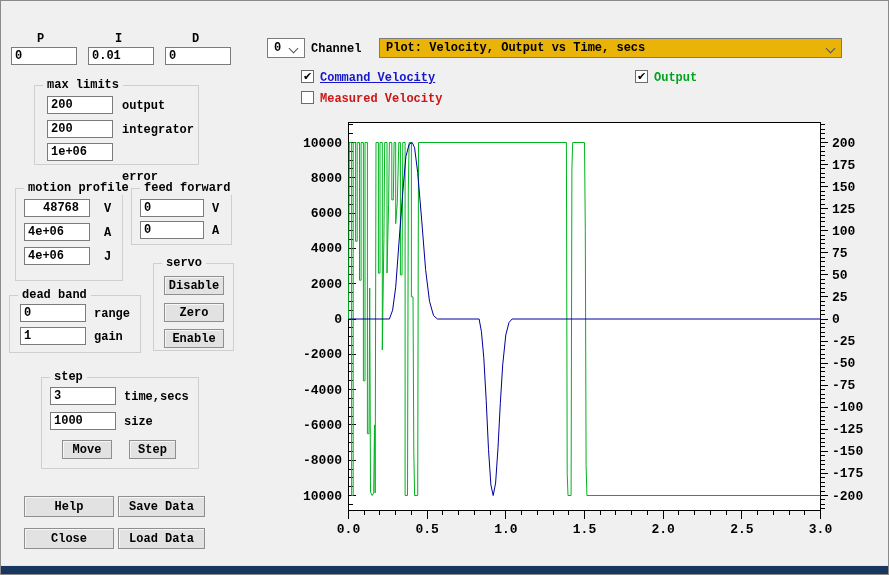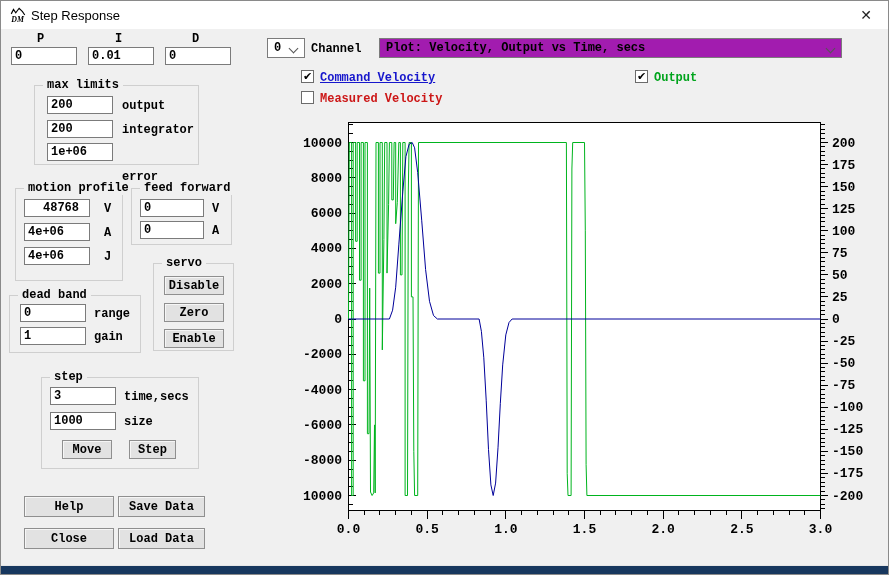--- a/index.html
+++ b/index.html
@@ -34,45 +34,35 @@
     font-size:12px;white-space:pre;}
   .chart{position:absolute;left:300px;top:110px;}
   .navy-strip{position:absolute;left:0;bottom:0;width:100%;height:8px;background:#17375e;
     border-top:1px solid #e6e6e6;}
 </style>
 </head>
 <body>
 
 <div class="window">
 
-  <div class="titlebar">
-    <span class="app-icon">
-      <svg viewBox="0 0 16 16" width="18" height="18">
-        <path d="M2 7 L4 3 L6 6 L9 2 L12 5 L14 8" fill="none" stroke="#000" stroke-width="1"></path>
-        <text x="2" y="14" font-size="7" font-weight="bold" font-style="italic" font-family="Liberation Serif, serif">DM</text>
-      </svg>
-    </span>
-    <span class="title-text">Step Response</span>
-    <span class="close-btn">✕</span>
-  </div>
 
   <span class="lbl" style="left:36px;top:31px;">P</span>
   <span class="lbl" style="left:114px;top:31px;">I</span>
   <span class="lbl" style="left:191px;top:31px;">D</span>
   <input class="tb" style="left: 10px; top: 46px; width: 66px;" value="0">
   <input class="tb" style="left: 87px; top: 46px; width: 66px;" value="0.01">
   <input class="tb" style="left: 164px; top: 46px; width: 66px;" value="0">
 
   <div class="combo" style="left:266px;top:37px;width:38px;height:20px;">
     <span>0</span>
     <span class="chev"></span>
   </div>
   <span class="lbl" style="left:310px;top:41px;">Channel</span>
 
-  <div class="combo" style="left:378px;top:37px;width:463px;height:20px;background:#a21caf;">
+  <div class="combo" style="left:378px;top:37px;width:463px;height:20px;background:#eab308;">
     <span>Plot: Velocity, Output vs Time, secs</span>
     <span class="chev"></span>
   </div>
 
   <span class="cb" style="left:300px;top:69px;">✔</span>
   <span class="cb-label" style="left: 319px; top: 70px; color: rgb(22, 22, 204); text-decoration: underline;">Command Velocity</span>
 
   <span class="cb" style="left:634px;top:69px;">✔</span>
   <span class="cb-label" style="left: 653px; top: 70px; color: rgb(0, 164, 28);">Output</span>
 

